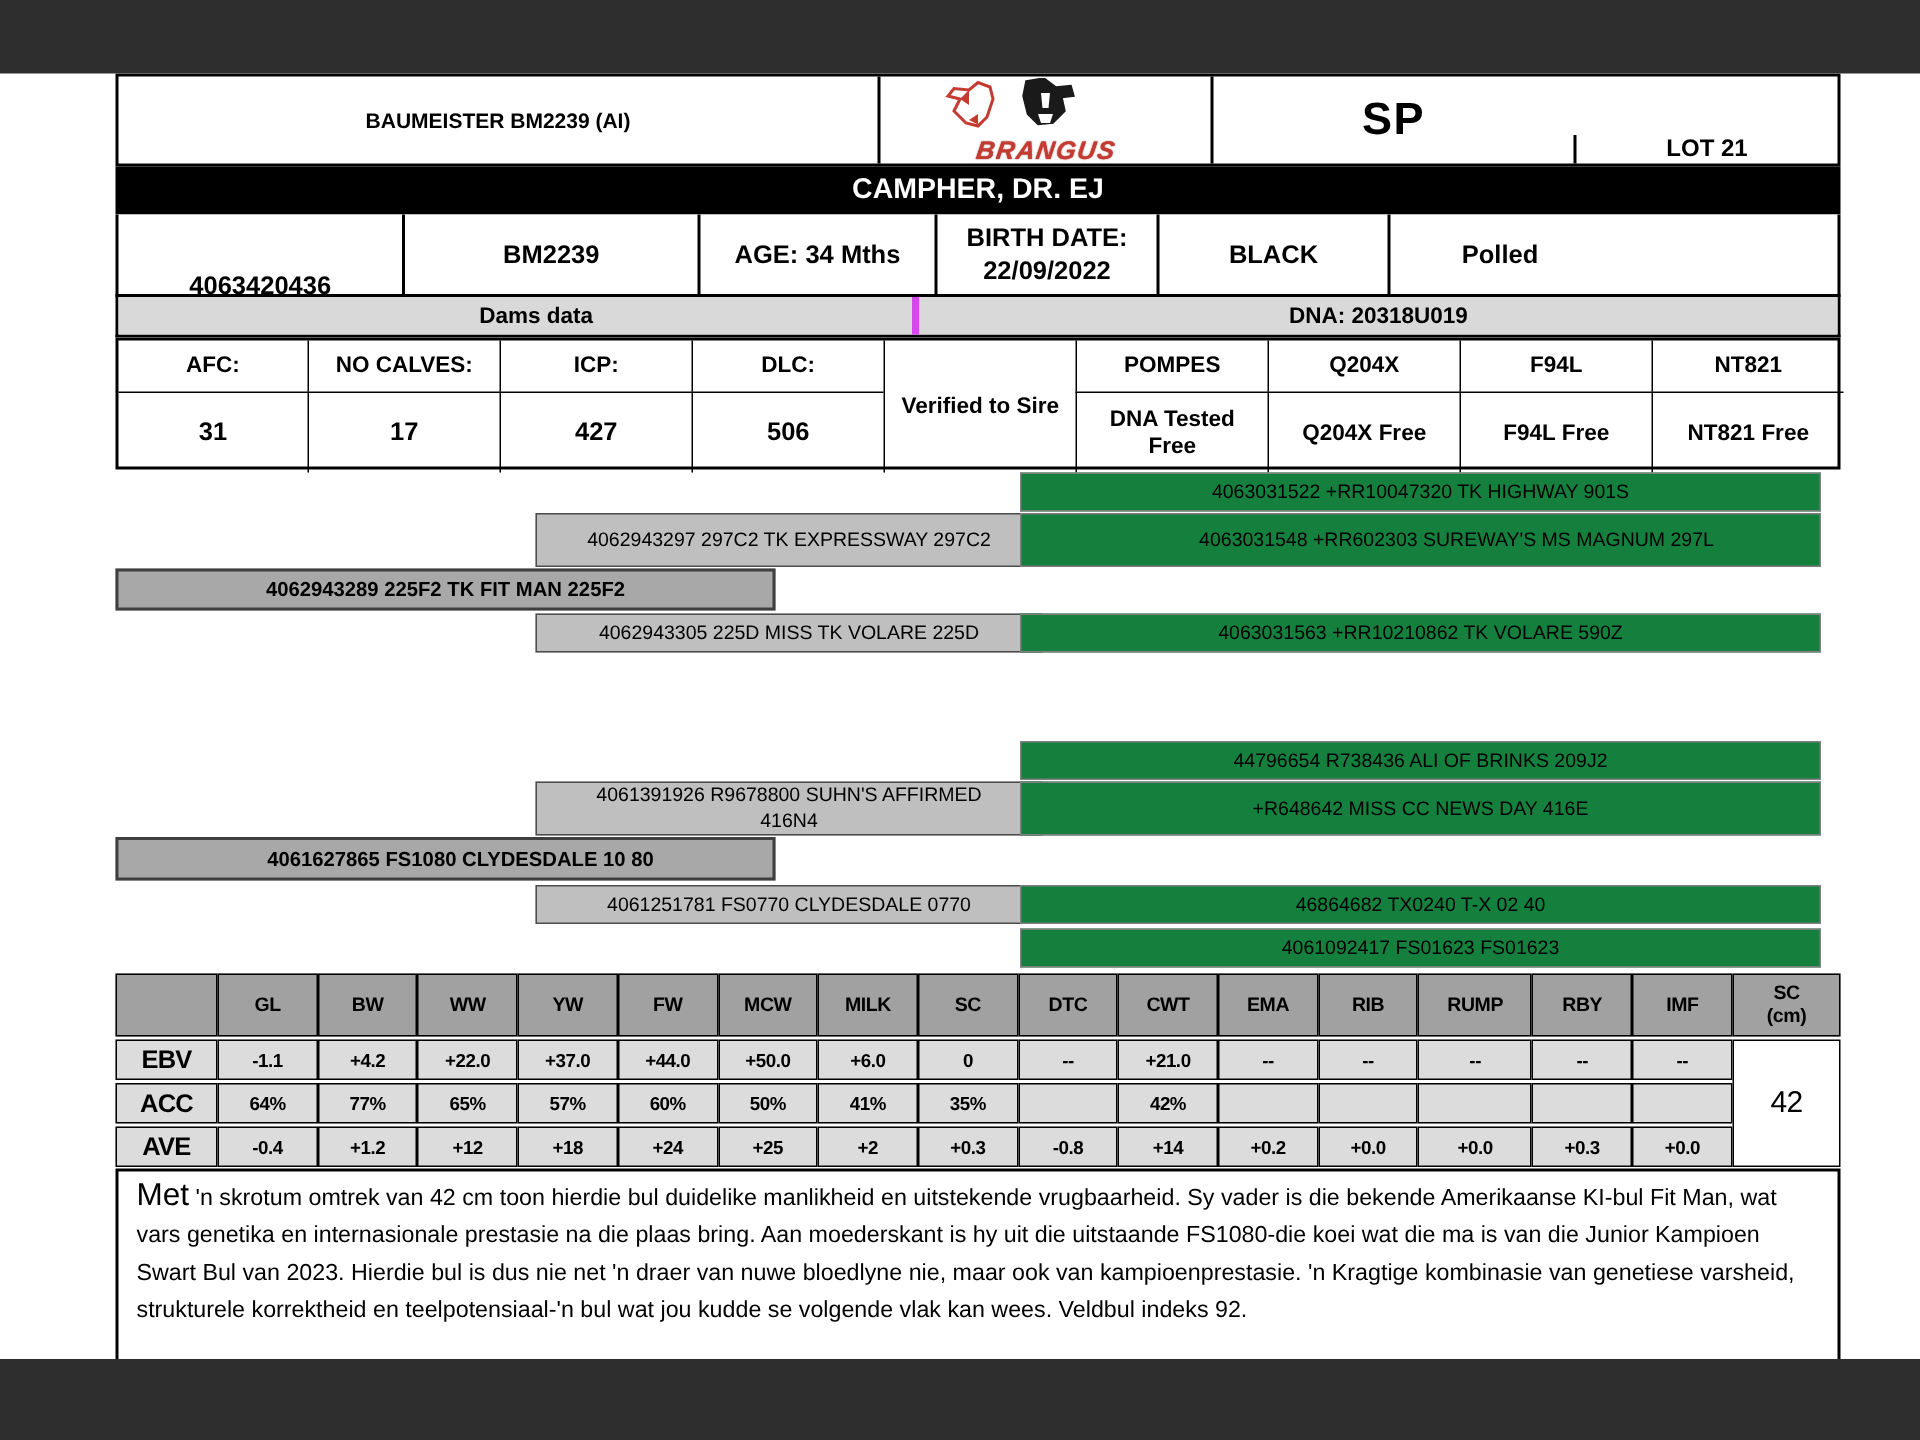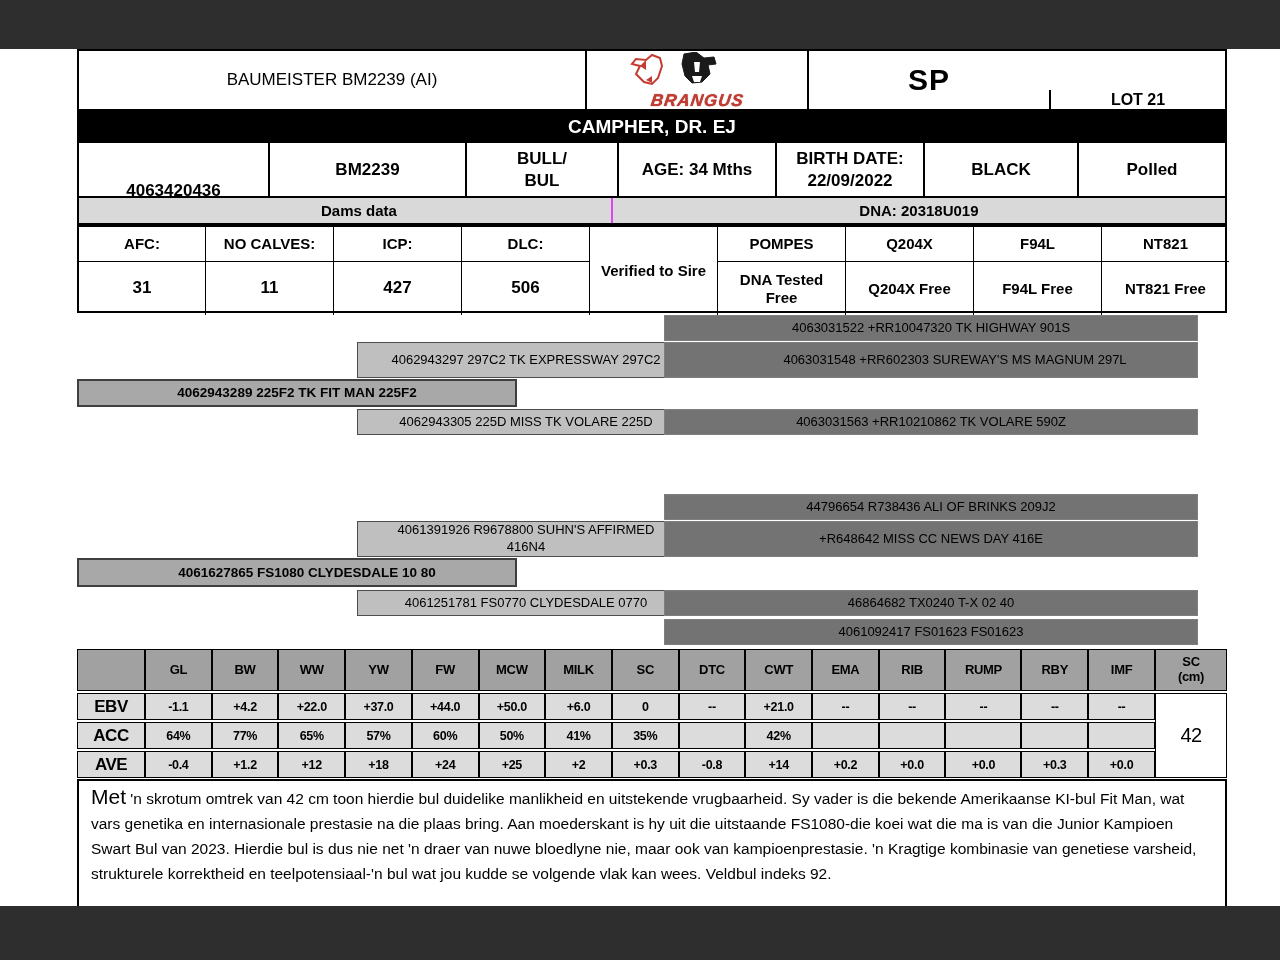--- a/index.html
+++ b/index.html
@@ -10,21 +10,21 @@
   }
   .topbar  { position:absolute; left:0; top:0; width:1280px; height:49px; background:#2e2e2e; }
   .bottombar { position:absolute; left:0; top:906px; width:1280px; height:54px; background:#2e2e2e; }
 
   .abs { position:absolute; }
 
   
   .header-row { left:77px; top:49px; width:1150px; height:62px; display:flex; border:2px solid #000; background:#fff; }
   .header-row .cell { border-left:2px solid #000; display:flex; align-items:center; justify-content:center; }
   .header-row .cell:first-child { border-left:none; }
-  .hcell-title { width:506px; font-weight:normal; font-size:17px; }
+  .hcell-title { width:506px; font-weight:bold; font-size:14px; }
   .hcell-logo  { width:222px; }
   .hcell-sp    { width:242px; font-weight:bold; font-size:30px; letter-spacing:1px; }
   .hcell-lot   { width:176px; font-weight:bold; font-size:16px;margin-top:39px; }
 
   .logo-wrap { display:flex; flex-direction:column; align-items:center; justify-content:center; line-height:0; }
   .logo-text { font-style:italic; font-weight:bold; font-size:17px; color:#c43b31; letter-spacing:1px; line-height:1; transform:skewX(-8deg); text-shadow:0 0 1px #8d1f17; }
 
   
   .owner-bar { left:77px; top:111px; width:1150px; height:32px; background:#000; color:#fff;
     display:flex; align-items:center; justify-content:center; font-weight:bold; font-size:19px; }
@@ -37,40 +37,40 @@
   .ic-tag   { width:197px; }
   .ic-sex   { width:152px; }
   .ic-age   { width:158px; font-size:15px; }
   .ic-birth { width:148px; font-size:14px; }
   .ic-color { width:154px; }
   .ic-poll  { width:148px; }
 
   
   .subheader { left:77px; top:198px; width:1150px; height:27px; display:flex; border:2px solid #000; border-top:none; }
   .subheader .cell { background:#d9d9d9; display:flex; align-items:center; justify-content:center; font-weight:bold; font-size:15px; }
-  .sh-dams { width:551px; border-right:2px solid #d946ef;padding-left:28px; }
+  .sh-dams { width:551px; border-right:5px solid #d946ef;padding-left:28px; }
   .sh-dna  { width:633px; }
 
   
   .fert { left:77px; top:225px; width:1150px; height:88px; display:grid;
     grid-template-columns: 126px 128px 128px 128px 128px 128px 128px 128px 128px;
     grid-template-rows: 34px 54px; border:2px solid #000; background:#fff; }
   .fert .cell { border-left:1px solid #000; border-top:1px solid #000; display:flex; align-items:center; justify-content:center; text-align:center; font-weight:bold; font-size:15px; line-height:1.2; }
   .fert .r1c1, .fert .r1c2, .fert .r1c3, .fert .r1c4, .fert .r1c5, .fert .r1c6, .fert .r1c7, .fert .r1c8, .fert .r1c9 { border-top:none; }
   .fert .r1c1 { border-left:none; } .fert .r2c1 { border-left:none; }
   .fert .verified { grid-column:5; grid-row:1 / span 2; }
   .fert .val { font-size:17px; }
   .fert .free { font-size:15px; padding:0 6px; }
 
   
   .pedigree { left:77px; top:313px; width:1150px; height:334px; }
   .pbox { position:absolute; display:flex; align-items:center; justify-content:center; text-align:center; font-size:13px; line-height:1.3; }
   .gen1 { left:0;   width:440px; background:#a8a8a8; border:2px solid #3f3f3f; font-weight:bold; font-size:13.5px; }
   .gen2 { left:280px; width:338px; background:#bfbfbf; border:1px solid #4d4d4d; padding:0 28px; }
-  .gen3 { left:587px; width:534px; background:#737373; border:1px solid #7f7f7f; }
+  .gen3 { left:603px; width:534px; background:#15803d; border:1px solid #7f7f7f; }
 
   
   .ebv-wrap { left:77px; top:647px; width:1150px; }
   table.ebv { width:1150px; border-collapse:separate; border-spacing:0 2px; table-layout:fixed; }
   table.ebv td { border:1px solid #000; text-align:center; vertical-align:middle; }
   table.ebv .hd { background:#a1a1a1; font-weight:bold; font-size:13px; height:42px; line-height:1.15; letter-spacing:-0.3px; }
   table.ebv .rowlab { background:#dcdcdc; font-weight:bold; font-size:17px; letter-spacing:-0.5px; }
   table.ebv .d { background:#dcdcdc; font-weight:bold; font-size:12.5px; height:27px; letter-spacing:-0.3px; }
   table.ebv .sc42 { background:#ffffff; font-size:20px; letter-spacing:-0.5px; }
 
@@ -112,24 +112,20 @@
     </div>
     <div class="cell hcell-sp">SP</div>
     <div class="cell hcell-lot">LOT 21</div>
   </div>
 
   <div class="abs owner-bar">CAMPHER, DR. EJ</div>
 
   <div class="abs info-row">
     <div class="cell ic-id">4063420436</div>
     <div class="cell ic-tag">BM2239</div>
-    <div class="cell ic-sex">
-      <span>BULL/</span>
-      <span>BUL</span>
-    </div>
     <div class="cell ic-age">AGE: 34 Mths</div>
     <div class="cell ic-birth">
       <span>BIRTH DATE:</span>
       <span>22/09/2022</span>
     </div>
     <div class="cell ic-color">BLACK</div>
     <div class="cell ic-poll">Polled</div>
   </div>
 
   <div class="abs subheader">
@@ -141,21 +137,21 @@
     <div class="cell r1c1">AFC:</div>
     <div class="cell r1c2">NO CALVES:</div>
     <div class="cell r1c3">ICP:</div>
     <div class="cell r1c4">DLC:</div>
     <div class="cell verified r1c5">Verified to Sire</div>
     <div class="cell r1c6">POMPES</div>
     <div class="cell r1c7">Q204X</div>
     <div class="cell r1c8">F94L</div>
     <div class="cell r1c9">NT821</div>
     <div class="cell val r2c1">31</div>
-    <div class="cell val r2c2">11</div>
+    <div class="cell val r2c2">17</div>
     <div class="cell val r2c3">427</div>
     <div class="cell val r2c4">506</div>
     <div class="cell free r2c6" style="grid-column:6">DNA Tested Free</div>
     <div class="cell free r2c7">Q204X Free</div>
     <div class="cell free r2c8">F94L Free</div>
     <div class="cell free r2c9">NT821 Free</div>
   </div>
 
   <div class="abs pedigree">
     <div class="pbox gen3" style="top:2px;   height:26px;">4063031522 +RR10047320 TK HIGHWAY 901S</div>

